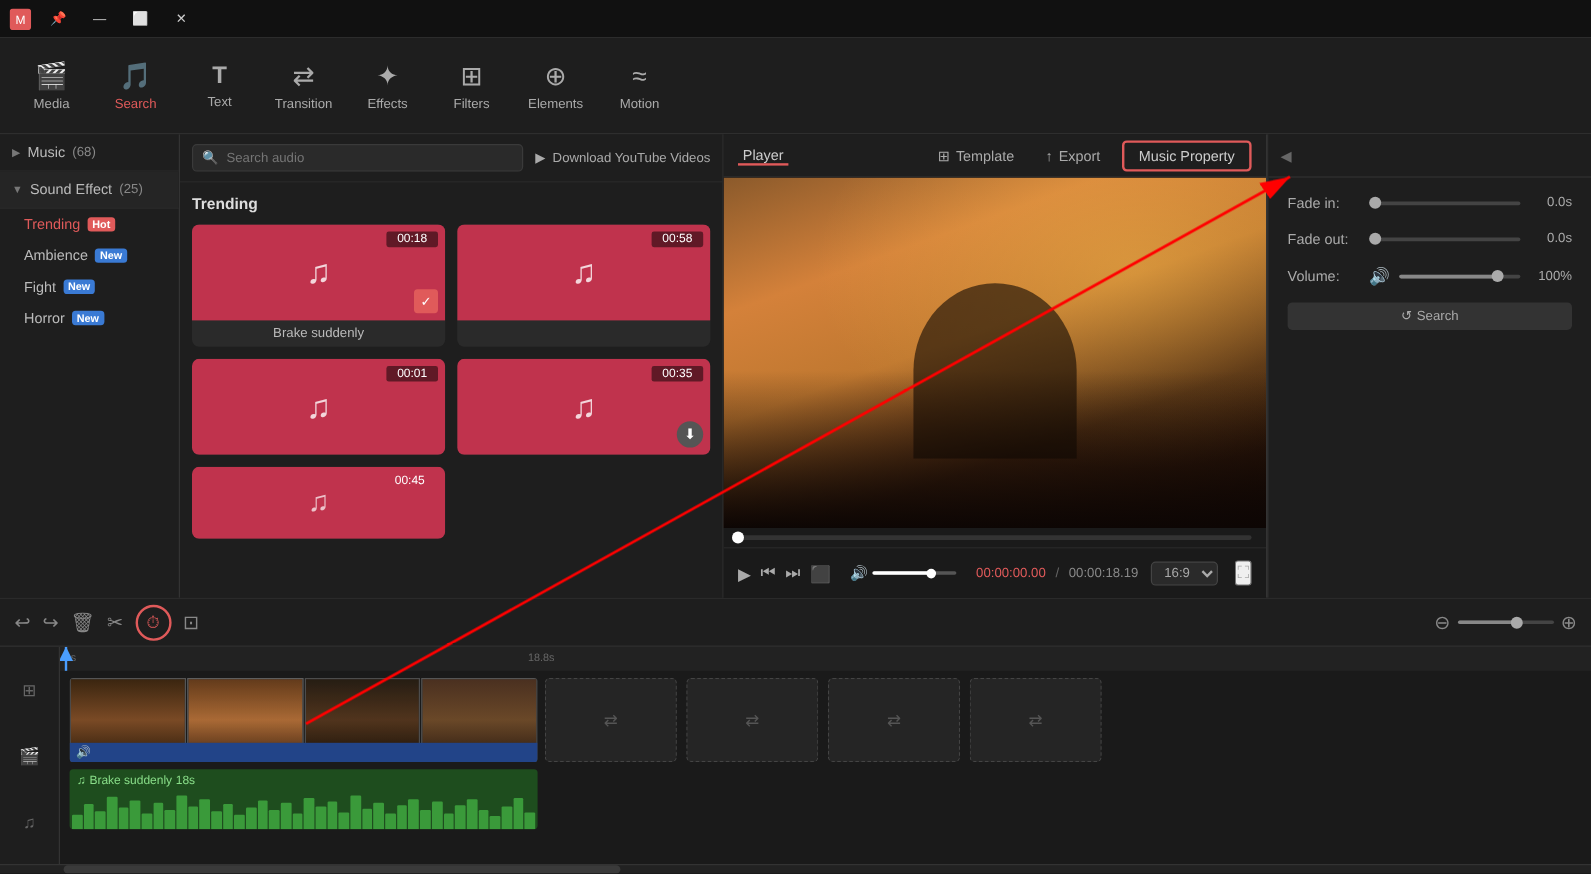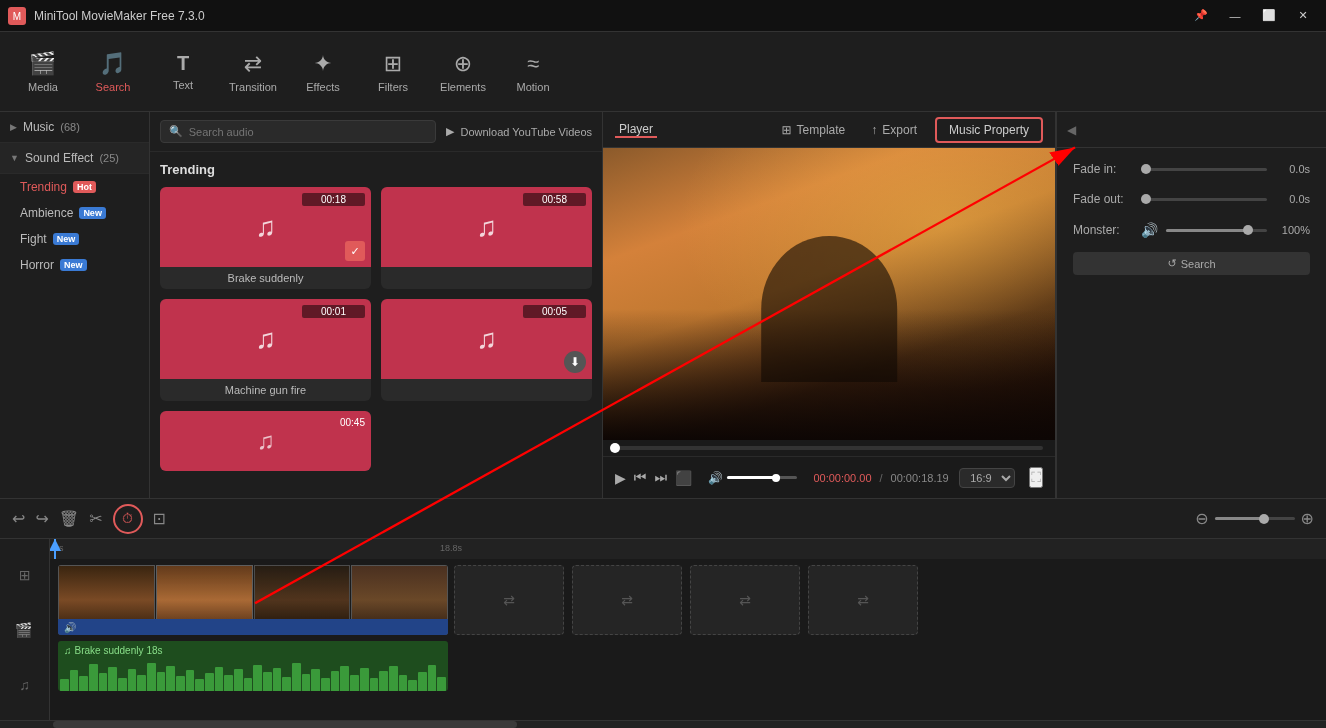--- a/index.html
+++ b/index.html
@@ -81,21 +81,21 @@
     .audio-card {
       background: #2a2a2a; border-radius: 6px; overflow: hidden; cursor: pointer; position: relative;
     }
     .audio-card .card-thumb {
       width: 100%; height: 80px; background: #c0334d; display: flex; align-items: center; justify-content: center;
       position: relative;
     }
     .audio-card .card-thumb .music-icon { font-size: 28px; color: rgba(255,255,255,0.8); }
     .audio-card .card-thumb .duration {
       position: absolute; top: 6px; right: 6px; font-size: 10px; color: #fff; background: rgba(0,0,0,0.5);
-      padding: 1px 19px; border-radius: 2px;
+      padding: 1px 9px; border-radius: 2px;
     }
     .audio-card .card-thumb .check-badge {
       position: absolute; bottom: 6px; right: 6px; width: 20px; height: 20px;
       background: #e05a5a; border-radius: 3px; display: flex; align-items: center; justify-content: center;
       font-size: 11px; color: #fff;
     }
     .audio-card .card-thumb .dl-badge {
       position: absolute; bottom: 6px; right: 6px; width: 22px; height: 22px;
       background: #555; border-radius: 50%; display: flex; align-items: center; justify-content: center;
       font-size: 12px; color: #fff;
@@ -277,21 +277,20 @@
 </head>
 <body>
 
 <div id="titlebar">
   <div class="app-icon">
     <svg width="18" height="18" viewBox="0 0 18 18">
         <rect width="18" height="18" rx="3" fill="#e05a5a"></rect>
         <text x="9" y="13" text-anchor="middle" font-size="10" fill="white">M</text>
       </svg>
   </div>
-  <span class="app-title">MiniTool MovieMaker Free 7.3.0</span>
   <div class="win-controls">
     <button class="win-btn">📌</button>
     <button class="win-btn">—</button>
     <button class="win-btn">⬜</button>
     <button class="win-btn close">✕</button>
   </div>
 </div>
 
 <div id="toolbar">
   <div class="toolbar-item">
@@ -388,37 +387,36 @@
             <span class="music-icon">♫</span>
             <span class="duration">00:58</span>
           </div>
         </div>
 
         <div class="audio-card">
           <div class="card-thumb">
             <span class="music-icon">♫</span>
             <span class="duration">00:01</span>
           </div>
-          <div class="card-name">Machine gun fire</div>
         </div>
 
         <div class="audio-card">
           <div class="card-thumb">
             <span class="music-icon">♫</span>
-            <span class="duration">00:05</span>
+            <span class="duration">00:35</span>
             <div class="dl-badge">⬇</div>
           </div>
         </div>
       </div>
 
       <div style="margin-top:10px; display:grid; grid-template-columns:1fr 1fr; gap:10px;">
         <div class="audio-card-partial">
           <div class="card-thumb-partial">
             <span style="font-size:24px;color:rgba(255,255,255,0.7);">♫</span>
-            <span class="duration" style="position:absolute;top:6px;right:6px;font-size:10px;color:#fff;">00:45</span>
+            <span class="duration" style="position:absolute;top:6px;right:17px;font-size:10px;color:#fff;">00:45</span>
           </div>
         </div>
       </div>
     </div>
   </div>
 
   <div id="player-area">
     <div class="player-header">
       <span class="player-tab active">Player</span>
       <div class="player-actions">
@@ -489,21 +487,21 @@
       </div>
       <div class="mp-row">
         <span class="mp-label">Fade out:</span>
         <div class="mp-slider-track">
           <div class="mp-slider-fill" style="width:0%;"></div>
           <div class="mp-slider-thumb" style="left:0%;"></div>
         </div>
         <span class="mp-value">0.0s</span>
       </div>
       <div class="mp-row">
-        <span class="mp-label">Monster:</span>
+        <span class="mp-label">Volume:</span>
         <span class="mp-vol-icon">🔊</span>
         <div class="mp-slider-track" style="flex:1;">
           <div class="mp-slider-fill" style="width:80%;"></div>
           <div class="mp-slider-thumb" style="left:76%;"></div>
         </div>
         <span class="mp-value">100%</span>
       </div>
     </div>
     <button class="mp-reset-btn">
       <span>↺</span>

